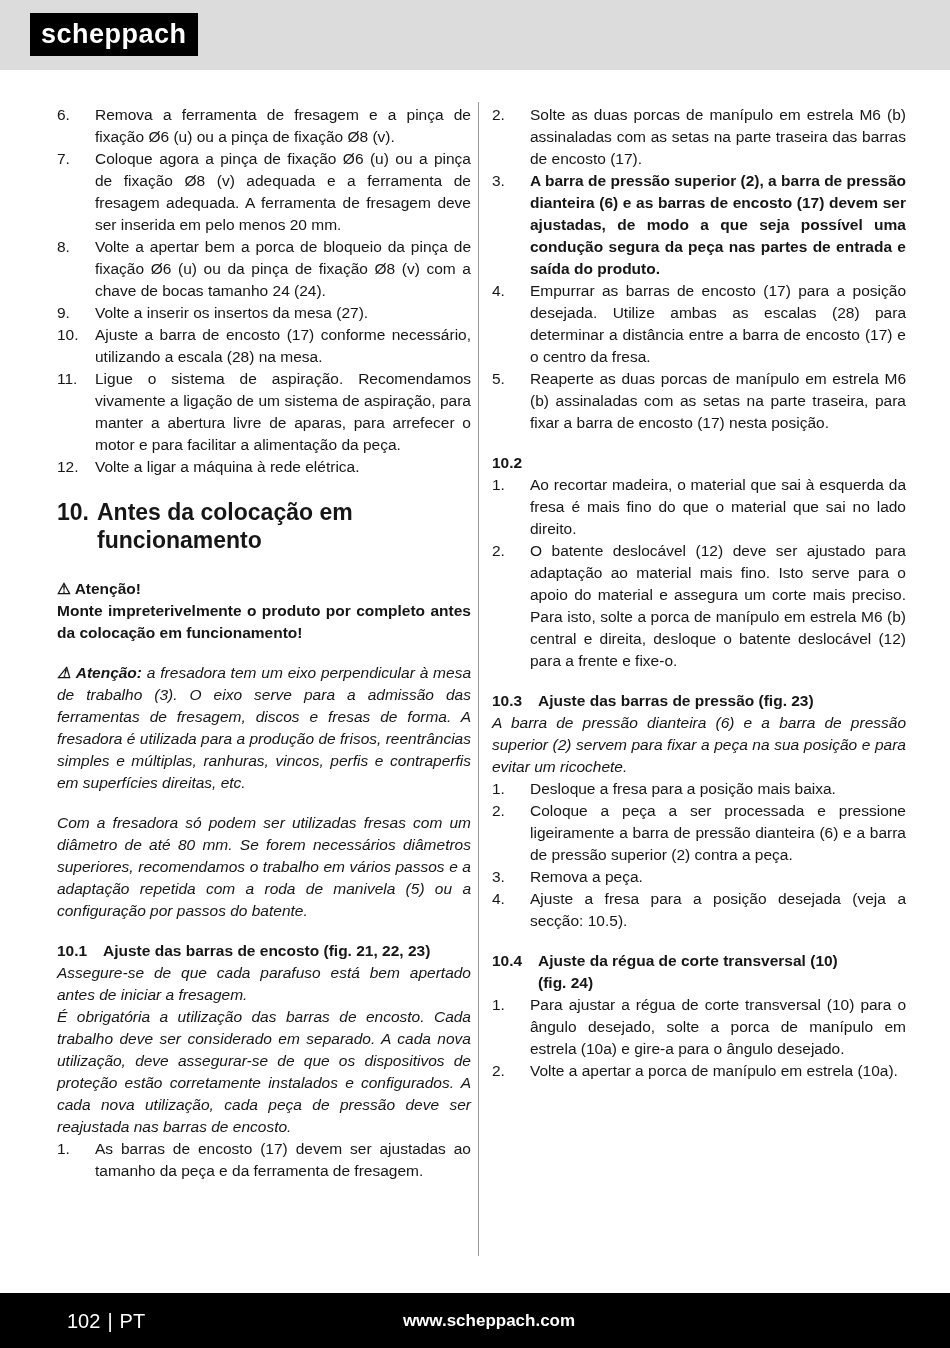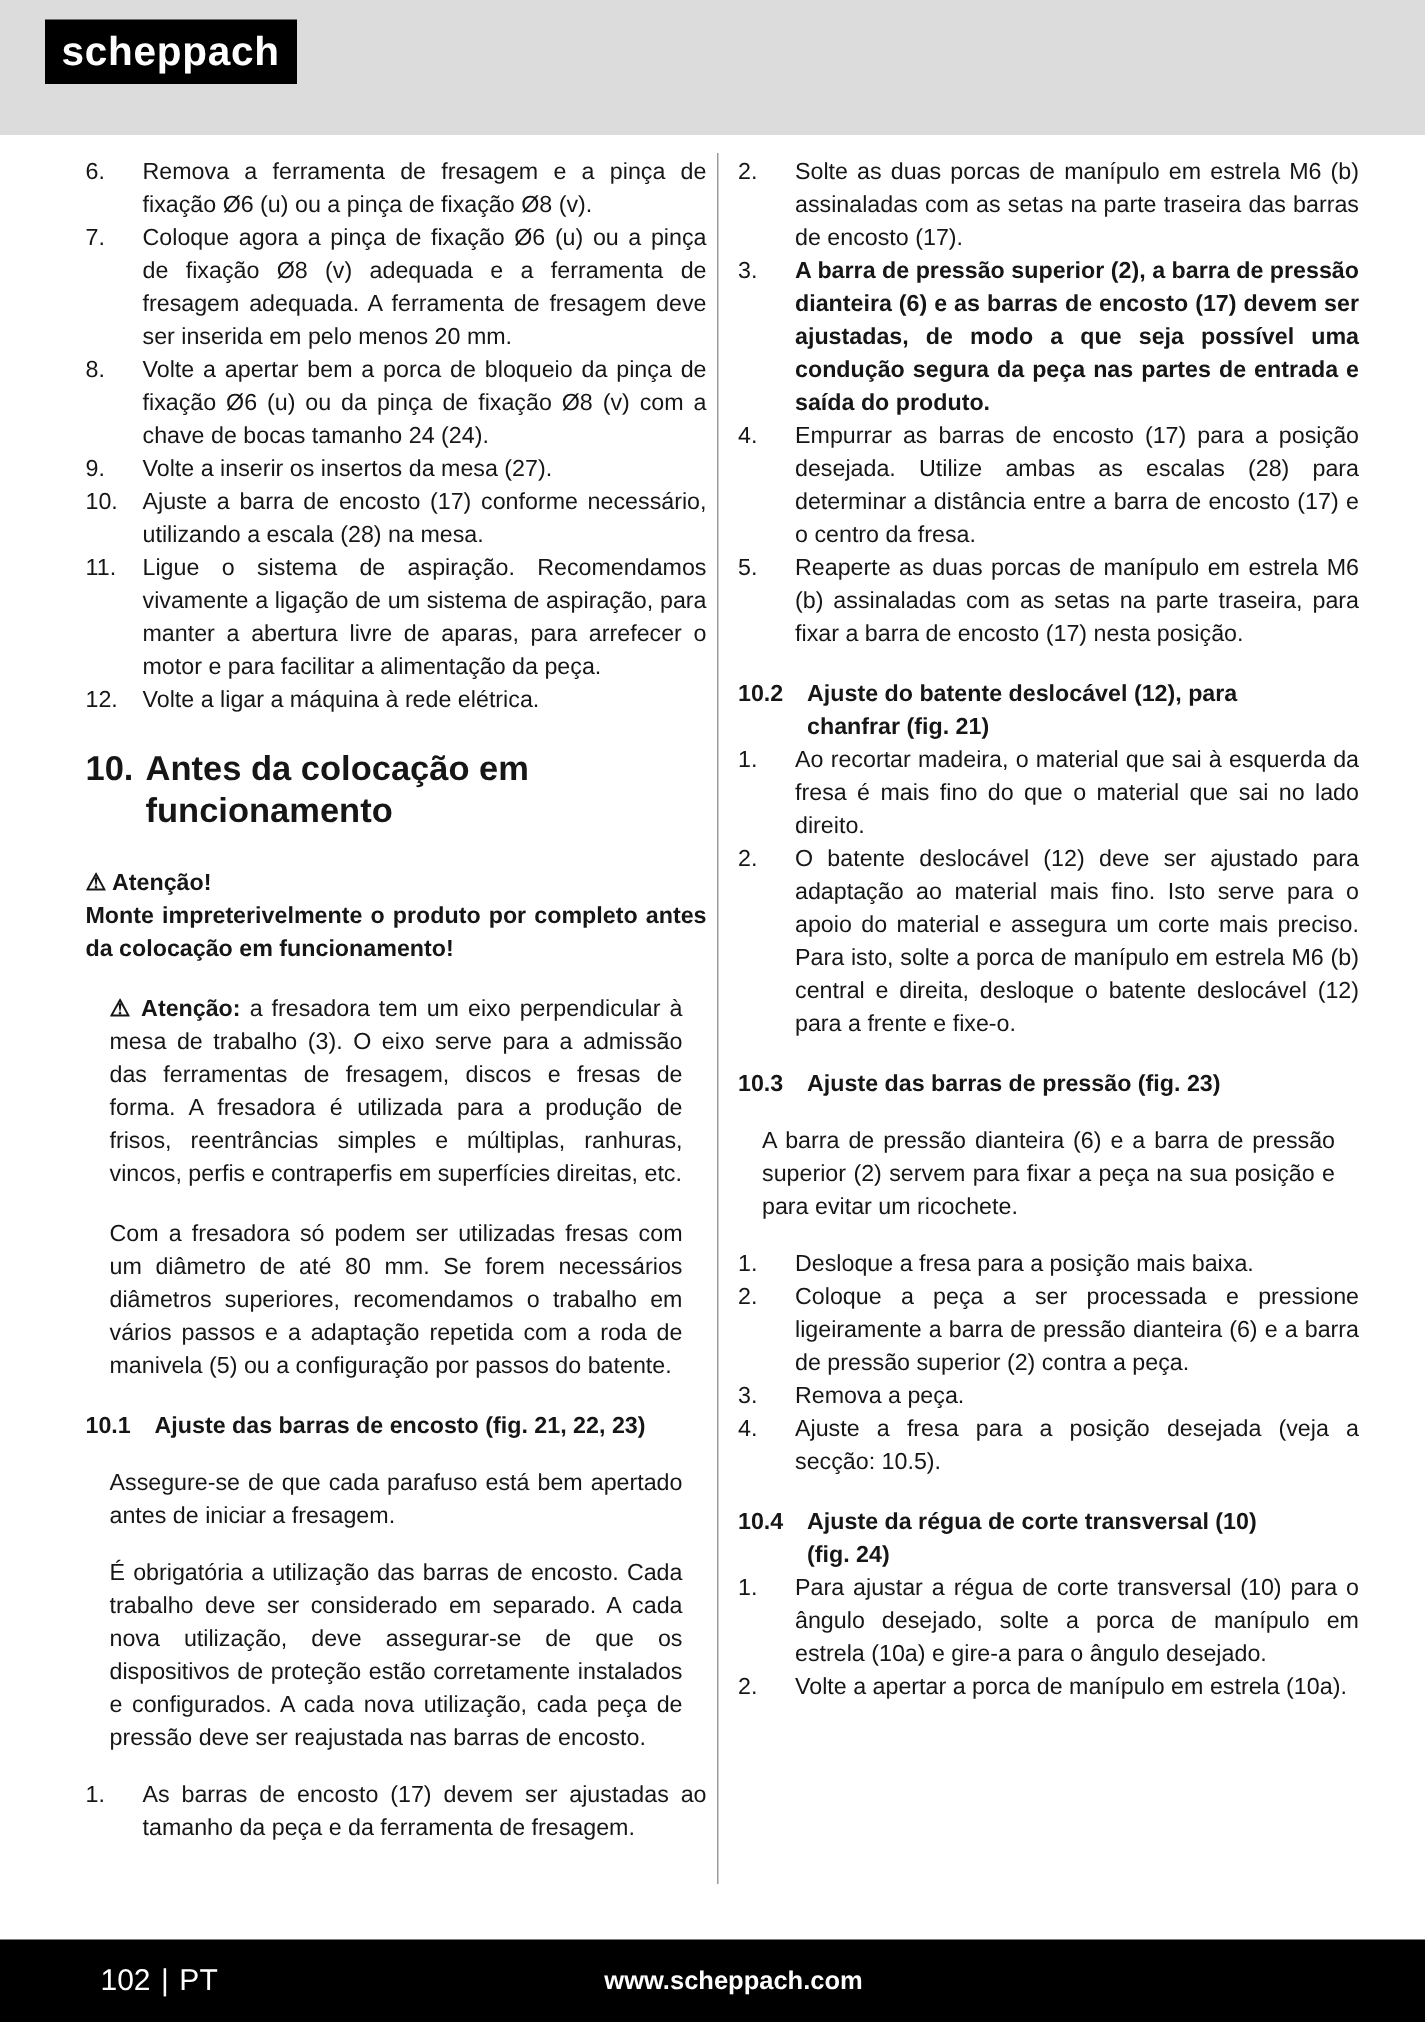--- a/index.html
+++ b/index.html
@@ -6,36 +6,36 @@
   body {
     width:950px; height:1348px;
     background:#ffffff;
     font-family:"Liberation Sans", sans-serif;
     color:#161616;
     -webkit-font-smoothing:antialiased;
   }
   .page { position:relative; width:950px; height:1348px; overflow:hidden; background:#fff; }
 
   
-  .header { position:absolute; top:0; left:0; width:950px; height:90px; background:#dcdcdc; }
+  .header { position:absolute; top:0; left:0; width:950px; height:70px; background:#dcdcdc; }
   .logo {
     position:absolute; left:30px; top:13px; height:43px;
     background:#000; color:#fff;
     display:flex; align-items:center; padding:0 11px;
     font-size:27px; font-weight:bold; letter-spacing:0.5px;
   }
 
   
   .col { position:absolute; top:104px; width:414px; font-size:15.5px; line-height:22px; }
   .col-left  { left:57px; }
   .col-right { left:492px; }
   .divider { position:absolute; left:478px; top:102px; width:1px; height:1154px; background:#9b9b9b; }
 
   
-  .para { margin:16px; text-align:justify; }
+  .para { margin:0; text-align:justify;font-style:italic; }
   .gap   { margin-top:18px; }
 
   .step { display:flex; }
   .step-num  { flex:0 0 38px; }
   .step-text { flex:1 1 auto; text-align:justify; }
   .bold { font-weight:bold; }
 
   .h1 {
     display:flex; font-size:23px; line-height:28px; font-weight:bold;
     margin-top:20px; margin-bottom:24px;
@@ -158,24 +158,20 @@
       <span class="step-num">4.</span>
       <span class="step-text">Empurrar as barras de encosto (17) para a posição desejada. Utilize ambas as escalas (28) para determinar a distância entre a barra de encosto (17) e o centro da fresa.</span>
     </div>
     <div class="step">
       <span class="step-num">5.</span>
       <span class="step-text">Reaperte as duas porcas de manípulo em estrela M6 (b) assinaladas com as setas na parte traseira, para fixar a barra de encosto (17) nesta posição.</span>
     </div>
 
     <div class="h2 gap">
       <span class="h2-num">10.2</span>
-      <span class="h2-text">
-        <span class="h2-line">Ajuste do batente deslocável (12), para</span>
-        <span class="h2-line">chanfrar (fig. 21)</span>
-      </span>
     </div>
     <div class="step">
       <span class="step-num">1.</span>
       <span class="step-text">Ao recortar madeira, o material que sai à esquerda da fresa é mais fino do que o material que sai no lado direito.</span>
     </div>
     <div class="step">
       <span class="step-num">2.</span>
       <span class="step-text">O batente deslocável (12) deve ser ajustado para adaptação ao material mais fino. Isto serve para o apoio do material e assegura um corte mais preciso. Para isto, solte a porca de manípulo em estrela M6 (b) central e direita, desloque o batente deslocável (12) para a frente e fixe-o.</span>
     </div>
 

